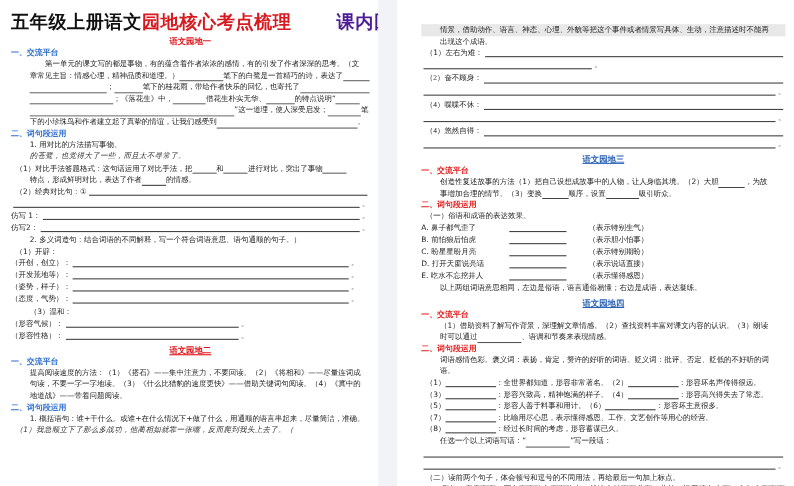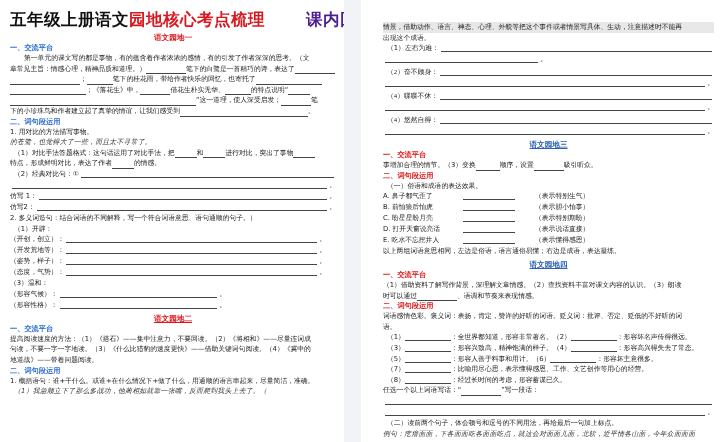--- a/index.html
+++ b/index.html
@@ -23,21 +23,21 @@
   }
   .t-black { color:#111; }
   .t-red { color:#d8191f;margin-top:12px; }
   .t-blue { color:#4c1d95;padding-left:41px; }
   .unit-title { text-align:center; font-size:7.6px; font-weight:bold; line-height:11px; margin:2px 0 0 0; }
   .unit-red { color:#e0141a; }
   .unit-blue { color:#2b62b6; text-decoration:underline; font-weight:bold; }
   .sec { font-size:7.2px; line-height:10px; font-weight:bold; margin:0; }
   .sec-blue { color:#2e6fd0; }
   .sec-red { color:#e21a1a; }
-  .p { font-size:6.8px; line-height:10.6px; margin:0; white-space:nowrap; overflow:hidden; }
+  .p { font-size:6.8px; line-height:10.6px; margin:0; white-space:nowrap; overflow:hidden;padding-left:17px; }
   .ind { text-indent:14px; }
   .pi { padding-left:4px; }
   .ital { font-style:italic; letter-spacing:0.3px; color:#333; }
   .u { display:inline-block; border-bottom:0.8px solid #444; height:8px; vertical-align:bottom; }
   .row { display:flex; align-items:flex-start; font-size:6.8px; line-height:10.6px; white-space:nowrap; }
   .row .fill { flex:1; border-bottom:0.8px solid #444; height:8px; margin:0 2px 2px 2px; }
   .mt2 { margin-top:2px;font-family:Liberation Serif, serif; }
   .greybar { background:#e8e8e8; margin-top:22px; }
   .proverb { display:flex; font-size:6.8px; line-height:10.6px; white-space:nowrap; }
   .proverb .a { width:72px; }
@@ -131,20 +131,23 @@
   <div class="row"><span class="fill"></span>。</div>
   <div class="row pi mt2">
       <span>（4）悠然自得：</span>
       <span class="fill"></span>
     </div>
   <div class="row"><span class="fill"></span>。</div>
 
   <div class="unit-title unit-blue">语文园地三</div>
   <div class="sec sec-red">一、交流平台</div>
   <div class="p">
+    <span>创造性复述故事的方法（1）把自己设想成故事中的人物，让人身临其境。（2）大胆</span><span class="u" style="width:24px"></span><span>，为故</span>
+  </div>
+  <div class="p">
     <span>事增加合理的情节。（3）变换</span><span class="u" style="width:24px"></span><span>顺序，设置</span><span class="u" style="width:30px"></span><span>吸引听众。</span>
   </div>
   <div class="sec sec-red">二、词句段运用</div>
   <div class="p pi">（一）俗语和成语的表达效果。</div>
   <div class="proverb">
       <span class="a">A. 鼻子都气歪了</span>
       <span class="b"></span>
       <span>（表示特别生气）</span>
     </div>
   <div class="proverb">

